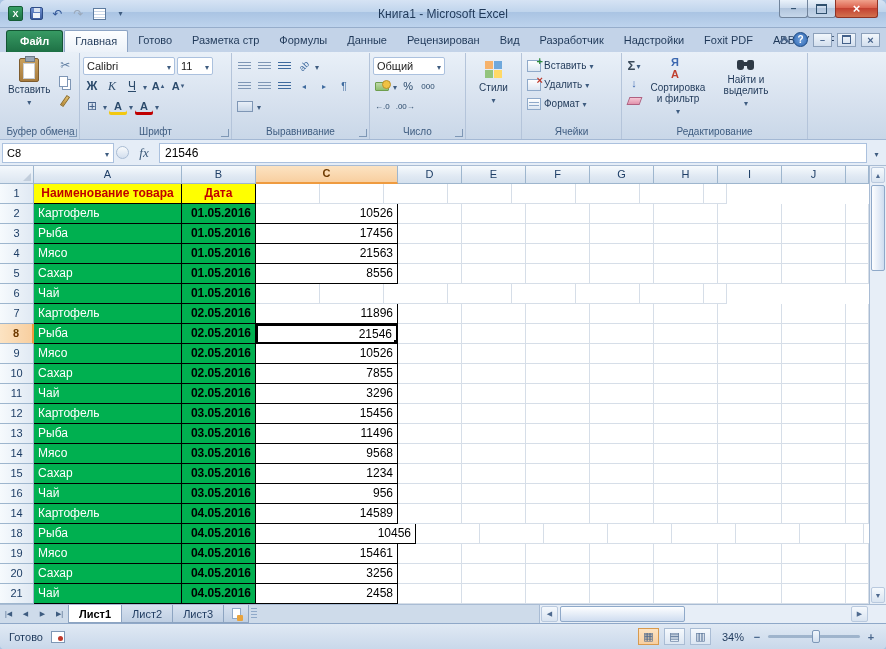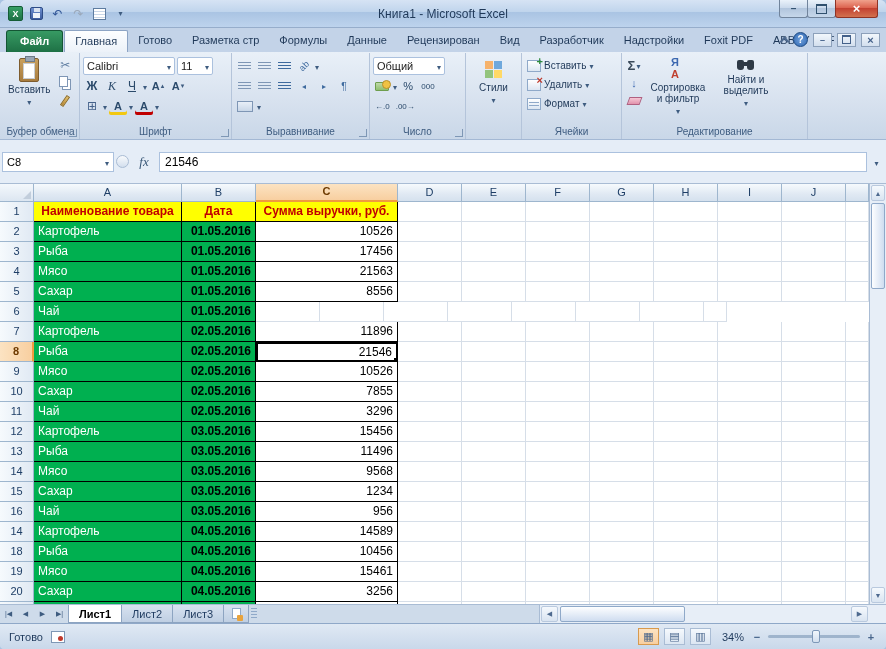--- a/index.html
+++ b/index.html
@@ -129,21 +129,21 @@
   .sorticon { width:20px; height:22px; position:relative; font-weight:bold; }
   .sorticon::before { content:"Я"; position:absolute; top:-2px; left:3px; color:#3C68B0; font-size:11px; }
   .sorticon::after  { content:"А"; position:absolute; bottom:0; left:3px; color:#C04030; font-size:11px; }
   .bino { width:20px; height:14px; position:relative; }
   .bino::before { content:""; position:absolute; left:1px; top:2px; width:7px; height:10px;
     background:#2F3A46; border-radius:2px 2px 3px 3px; box-shadow:10px 0 0 #2F3A46; }
   .bino::after { content:""; position:absolute; left:8px; top:4px; width:4px; height:4px; background:#2F3A46; }
   .bigbtn.wide { width:66px; }
 
   
-  .fbar { height:44px; flex:none; background:#E5EDF7; border-bottom:1px solid #A9BCD4;
+  .fbar { height:26px; flex:none; background:#E5EDF7; border-bottom:1px solid #A9BCD4;
     display:flex; align-items:center; padding:2px 2px; gap:2px; }
   .namebox { width:112px; height:20px; background:#fff; border:1px solid #ABC1DE;
     display:flex; align-items:center; padding:0 4px; font-size:11px; }
   .namebox .ddchar { margin-left:auto; }
   .roundbtn { width:13px; height:13px; border-radius:50%; border:1px solid #A9BCD4;
     background:linear-gradient(#F8FAFC,#D3DFEE); flex:none; }
   .fxbtn { width:26px; text-align:center; font-family:"Liberation Serif",serif; font-style:italic;
     font-size:13px; color:#3A5878; }
   .fvalue { flex:1; height:20px; background:#fff; border:1px solid #ABC1DE; display:flex;
     align-items:center; padding:0 5px; font-size:12px; }
@@ -486,21 +486,20 @@
           <div class="colh" style="width: 64px;">I</div>
           <div class="colh" style="width: 64px;">J</div>
           <div class="colh" style="width: 23px;"></div>
         </div>
     </div>
     <div class="gbody">
         <div class="grow">
           <div class="rowh">1</div>
           <div class="cell hdrcell" style="width: 148px;">Наименование товара</div>
           <div class="cell hdrcell" style="width: 74px;">Дата</div>
-          <div class="cell hdrcell" style="width: 142px;">Сумма выручки, руб.</div>
           <div class="cell" style="width: 64px;"></div>
           <div class="cell" style="width: 64px;"></div>
           <div class="cell" style="width: 64px;"></div>
           <div class="cell" style="width: 64px;"></div>
           <div class="cell" style="width: 64px;"></div>
           <div class="cell" style="width: 64px;"></div>
           <div class="cell" style="width: 64px;"></div>
           <div class="cell" style="width: 23px;"></div>
         </div>
         <div class="grow">
@@ -723,21 +722,21 @@
           <div class="cell" style="width: 64px;"></div>
           <div class="cell" style="width: 64px;"></div>
           <div class="cell" style="width: 64px;"></div>
           <div class="cell" style="width: 64px;"></div>
           <div class="cell" style="width: 23px;"></div>
         </div>
         <div class="grow">
           <div class="rowh">18</div>
           <div class="cell prodcell" style="width: 148px;">Рыба</div>
           <div class="cell datecell" style="width: 74px;">04.05.2016</div>
-          <div class="cell amtcell" style="width: 142px;">10456</div>
+          <div class="cell amtcell" style="width: 160px;">10456</div>
           <div class="cell" style="width: 64px;"></div>
           <div class="cell" style="width: 64px;"></div>
           <div class="cell" style="width: 64px;"></div>
           <div class="cell" style="width: 64px;"></div>
           <div class="cell" style="width: 64px;"></div>
           <div class="cell" style="width: 64px;"></div>
           <div class="cell" style="width: 64px;"></div>
           <div class="cell" style="width: 23px;"></div>
         </div>
         <div class="grow">

